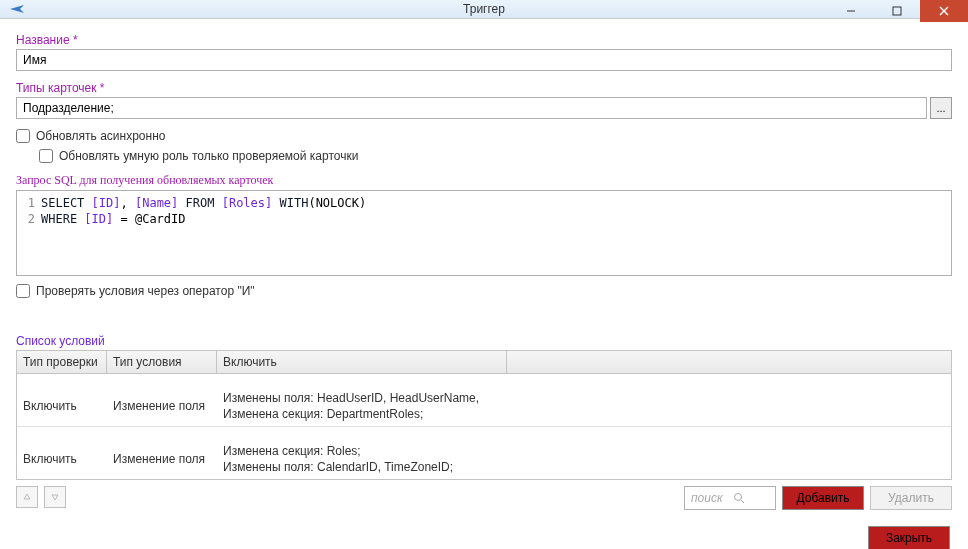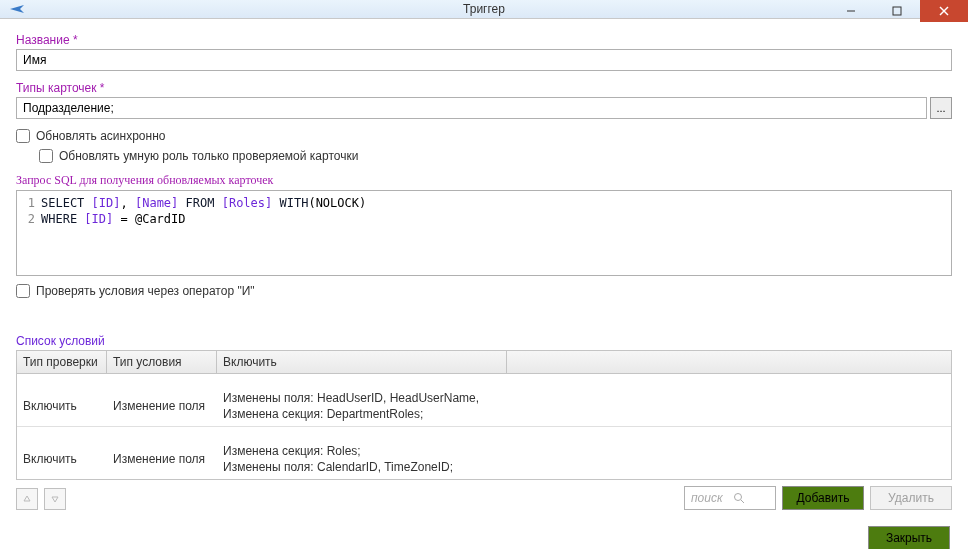--- a/index.html
+++ b/index.html
@@ -148,21 +148,21 @@
   .cond-row .cell {
     padding: 4px 6px;
     font-size: 12px;
     color: #333;
   }
   .cond-row .cell-check { width: 90px; }
   .cond-row .cell-type  { width: 110px; }
   .cond-row .cell-desc  { flex: 1; line-height: 16px; }
   .bottom-bar {
     display: flex;
-    align-items: flex-end;
+    align-items: flex-start;
     margin-top: 6px;
     gap: 6px;
   }
   .tiny-btn {
     width: 22px; height: 22px;
     border: 1px solid #c0c0c0;
     background: #f6f6f6;
     display: flex; align-items: center; justify-content: center;
     cursor: pointer;
     color: #999;
@@ -177,21 +177,21 @@
     color: #aaa;
     font-style: italic;
     font-size: 12px;
     gap: 4px;
   }
   .search-box span { flex: 1; }
   .std-btn {
     min-width: 82px;
     height: 24px;
     border: 1px solid #8a8a8a;
-    background: #4d7c0f;
+    background: #b91c1c;
     font-family: inherit;
     font-size: 12px;
     cursor: pointer;
     padding: 0 12px;
   }
   .std-btn.disabled {
     color: #a0a0a0;
     border-color: #c4c4c4;
     background: #f2f2f2;
     cursor: default;

